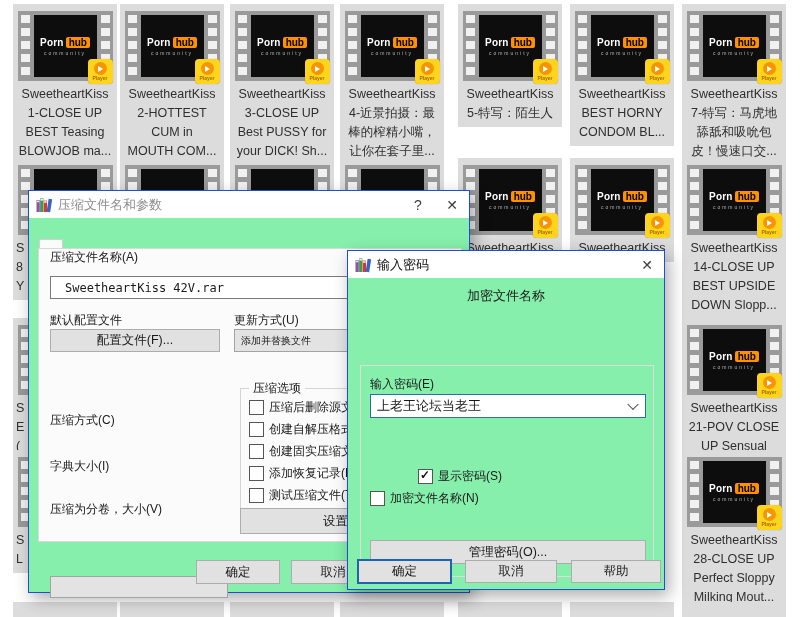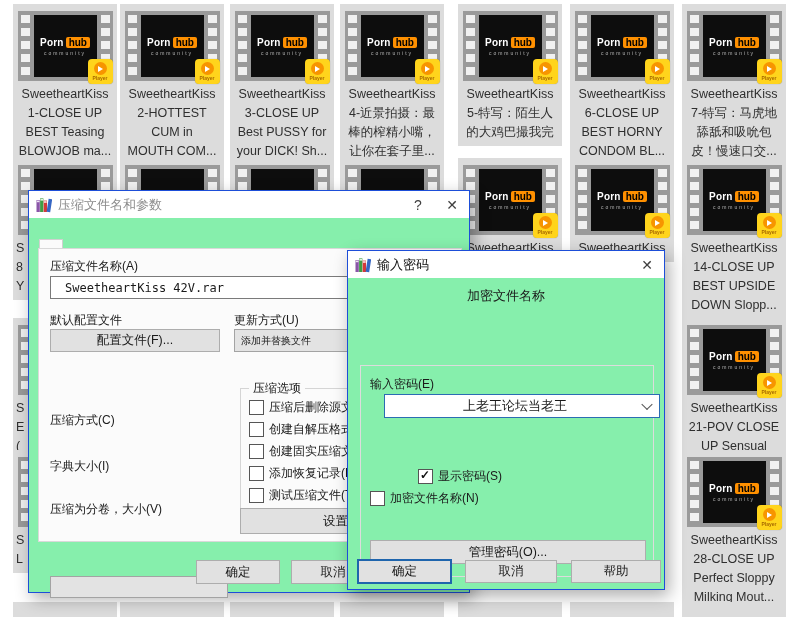--- a/index.html
+++ b/index.html
@@ -181,21 +181,20 @@
         <div class="player">
           <div class="pcircle">
             <div class="ptri"></div>
           </div>
           <div class="plabel">Player</div>
         </div>
       </div>
       <div class="caption">
         <div class="cap-line">SweetheartKiss</div>
         <div class="cap-line">5-特写：陌生人</div>
-        <div class="cap-line">的大鸡巴撮我完</div>
       </div>
     </div>
     <div class="tile" style="left: 570px; top: 4px;">
       <div class="film">
         <div class="sprocket"></div>
         <div class="screen">
           <div class="ph-row">
             <span class="ph-porn">Porn</span>
             <span class="ph-hub">hub</span>
           </div>
@@ -204,21 +203,20 @@
         <div class="sprocket"></div>
         <div class="player">
           <div class="pcircle">
             <div class="ptri"></div>
           </div>
           <div class="plabel">Player</div>
         </div>
       </div>
       <div class="caption">
         <div class="cap-line">SweetheartKiss</div>
-        <div class="cap-line">6-CLOSE UP</div>
         <div class="cap-line">BEST HORNY</div>
         <div class="cap-line">CONDOM BL...</div>
       </div>
     </div>
     <div class="tile" style="left: 682px; top: 4px;">
       <div class="film">
         <div class="sprocket"></div>
         <div class="screen">
           <div class="ph-row">
             <span class="ph-porn">Porn</span>
@@ -548,21 +546,21 @@
     <div class="tab active"></div>
       <div class="tab"></div>
       <div class="tab"></div>
       <div class="tab"></div>
       <div class="tab"></div>
       <div class="tab"></div>
       <div class="tab"></div>
   </div>
 
   <div class="abs panel" style="left:9px;top:57px;width:424px;height:294px;">
-    <div class="abs lbl" style="left:11px;top:9px;">压缩文件名称(A)</div>
+    <div class="abs lbl" style="left:11px;top:0;">压缩文件名称(A)</div>
     <div class="abs tinput" style="left:11px;top:27px;width:402px;height:23px;">SweetheartKiss  42V.rar</div>
 
     <div class="abs lbl" style="left:11px;top:63px;">默认配置文件</div>
     <div class="abs btn" style="left:11px;top:80px;width:170px;height:23px;">配置文件(F)...</div>
 
     <div class="abs lbl" style="left:195px;top:63px;">更新方式(U)</div>
     <div class="abs sel" style="left:195px;top:80px;width:206px;height:23px;">
       <span>添加并替换文件</span>
       <span class="chev"></span>
     </div>
@@ -627,21 +625,21 @@
       <rect x="11.6" y="2" width="3.6" height="13" fill="#3566c4" transform="rotate(9 13.4 8.5)"></rect>
     </svg>
     <span class="ttext">输入密码</span>
     <span class="tbtn">✕</span>
   </div>
 
   <div class="abs centered-head" style="left:0;top:36px;width:100%;">加密文件名称</div>
 
   <div class="abs group" style="left:12px;top:87px;width:294px;height:212px;border-color:#dcdcdc;">
     <div class="abs lbl" style="left:9px;top:10px;">输入密码(E)</div>
-    <div class="abs sel focusblue" style="left:23px;top:28px;width:276px;height:24px;justify-content:center;">
+    <div class="abs sel focusblue" style="left:9px;top:28px;width:276px;height:24px;">
       <span>上老王论坛当老王</span>
       <span class="chev"></span>
     </div>
 
     <label class="abs check-item" style="left:9px;top:102px;padding-left:48px;">
       <span class="cb checked"></span>
       <span>显示密码(S)</span>
     </label>
     <label class="abs check-item" style="left:9px;top:124px;">
       <span class="cb"></span>

